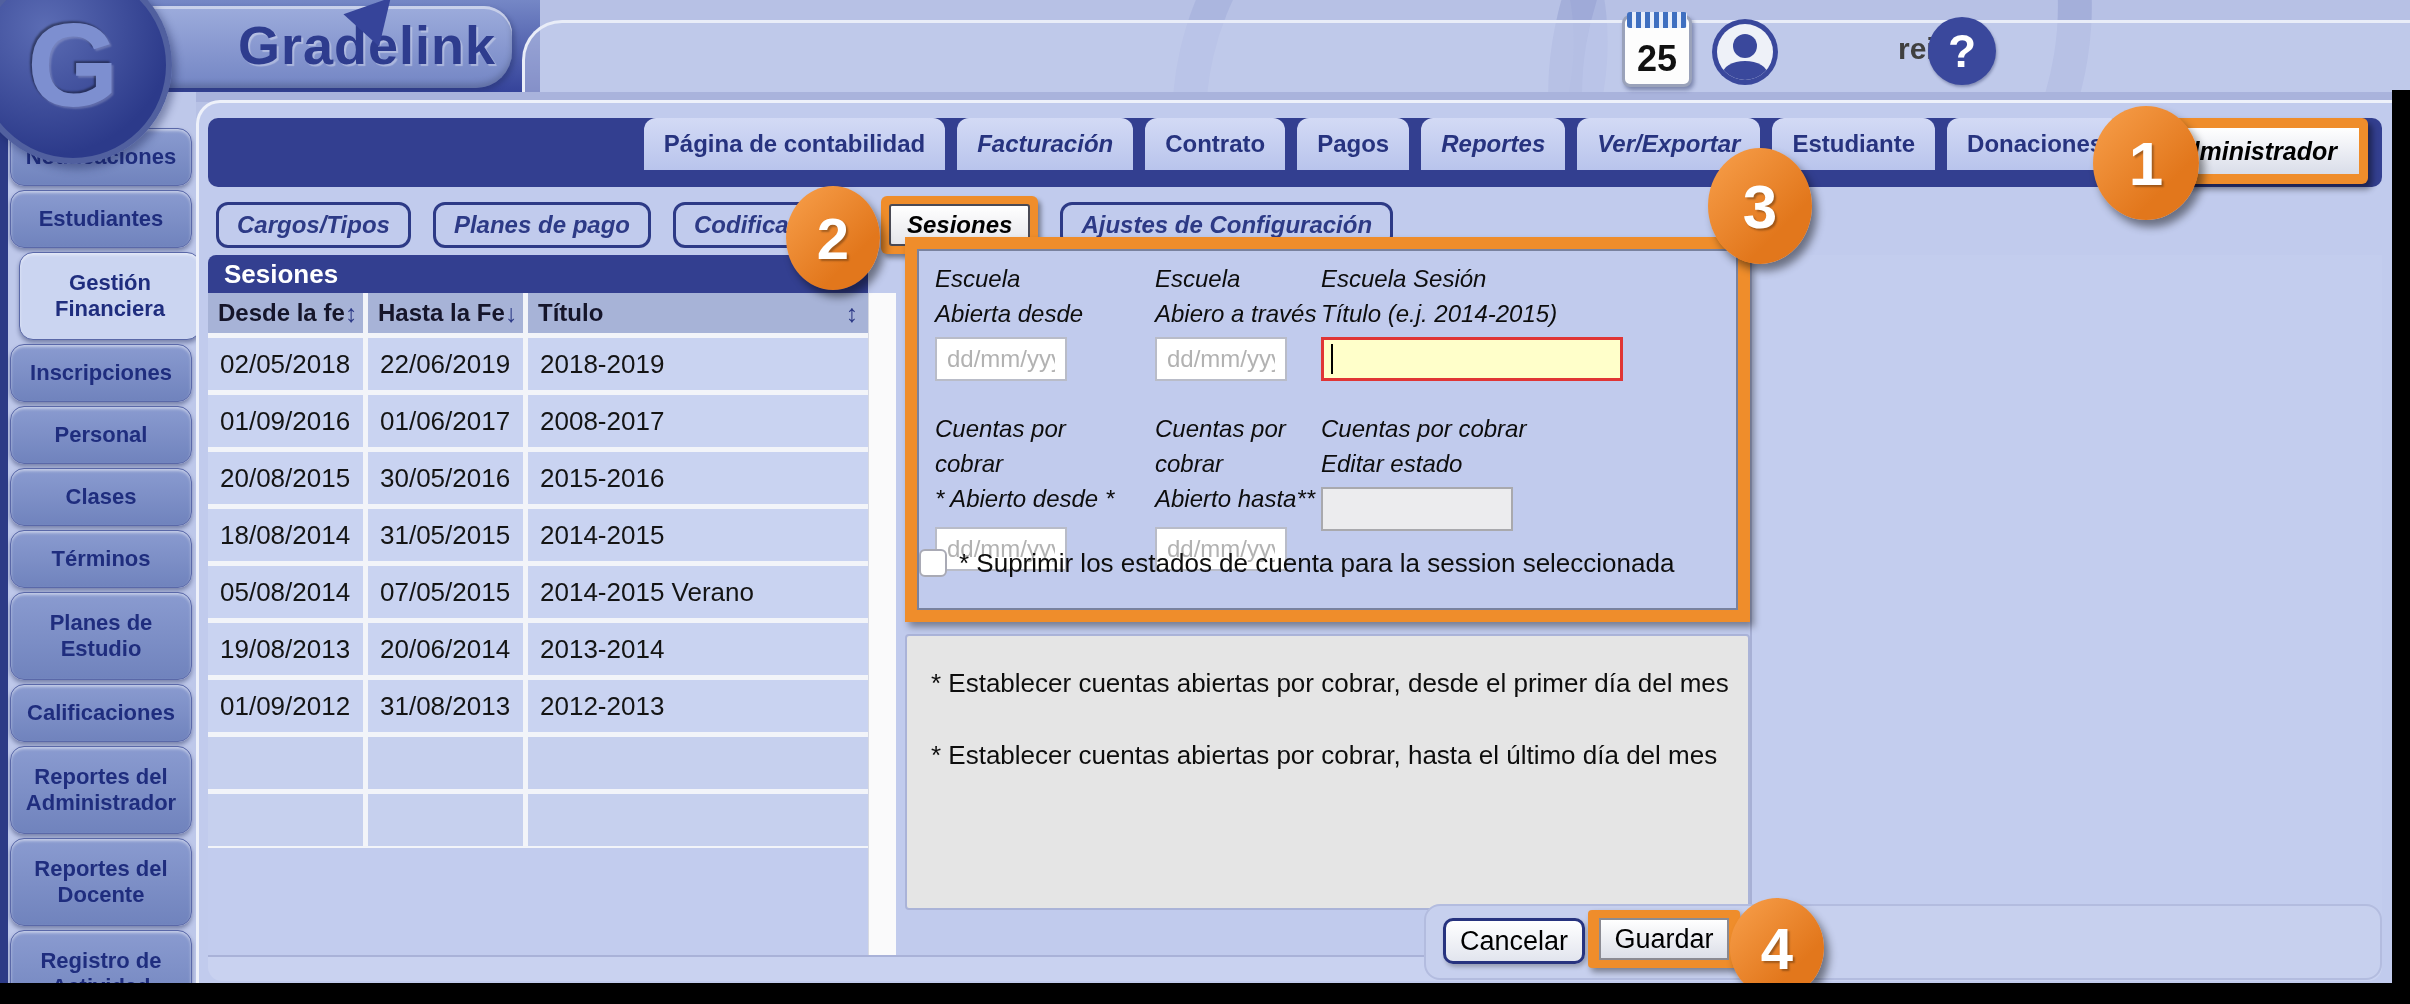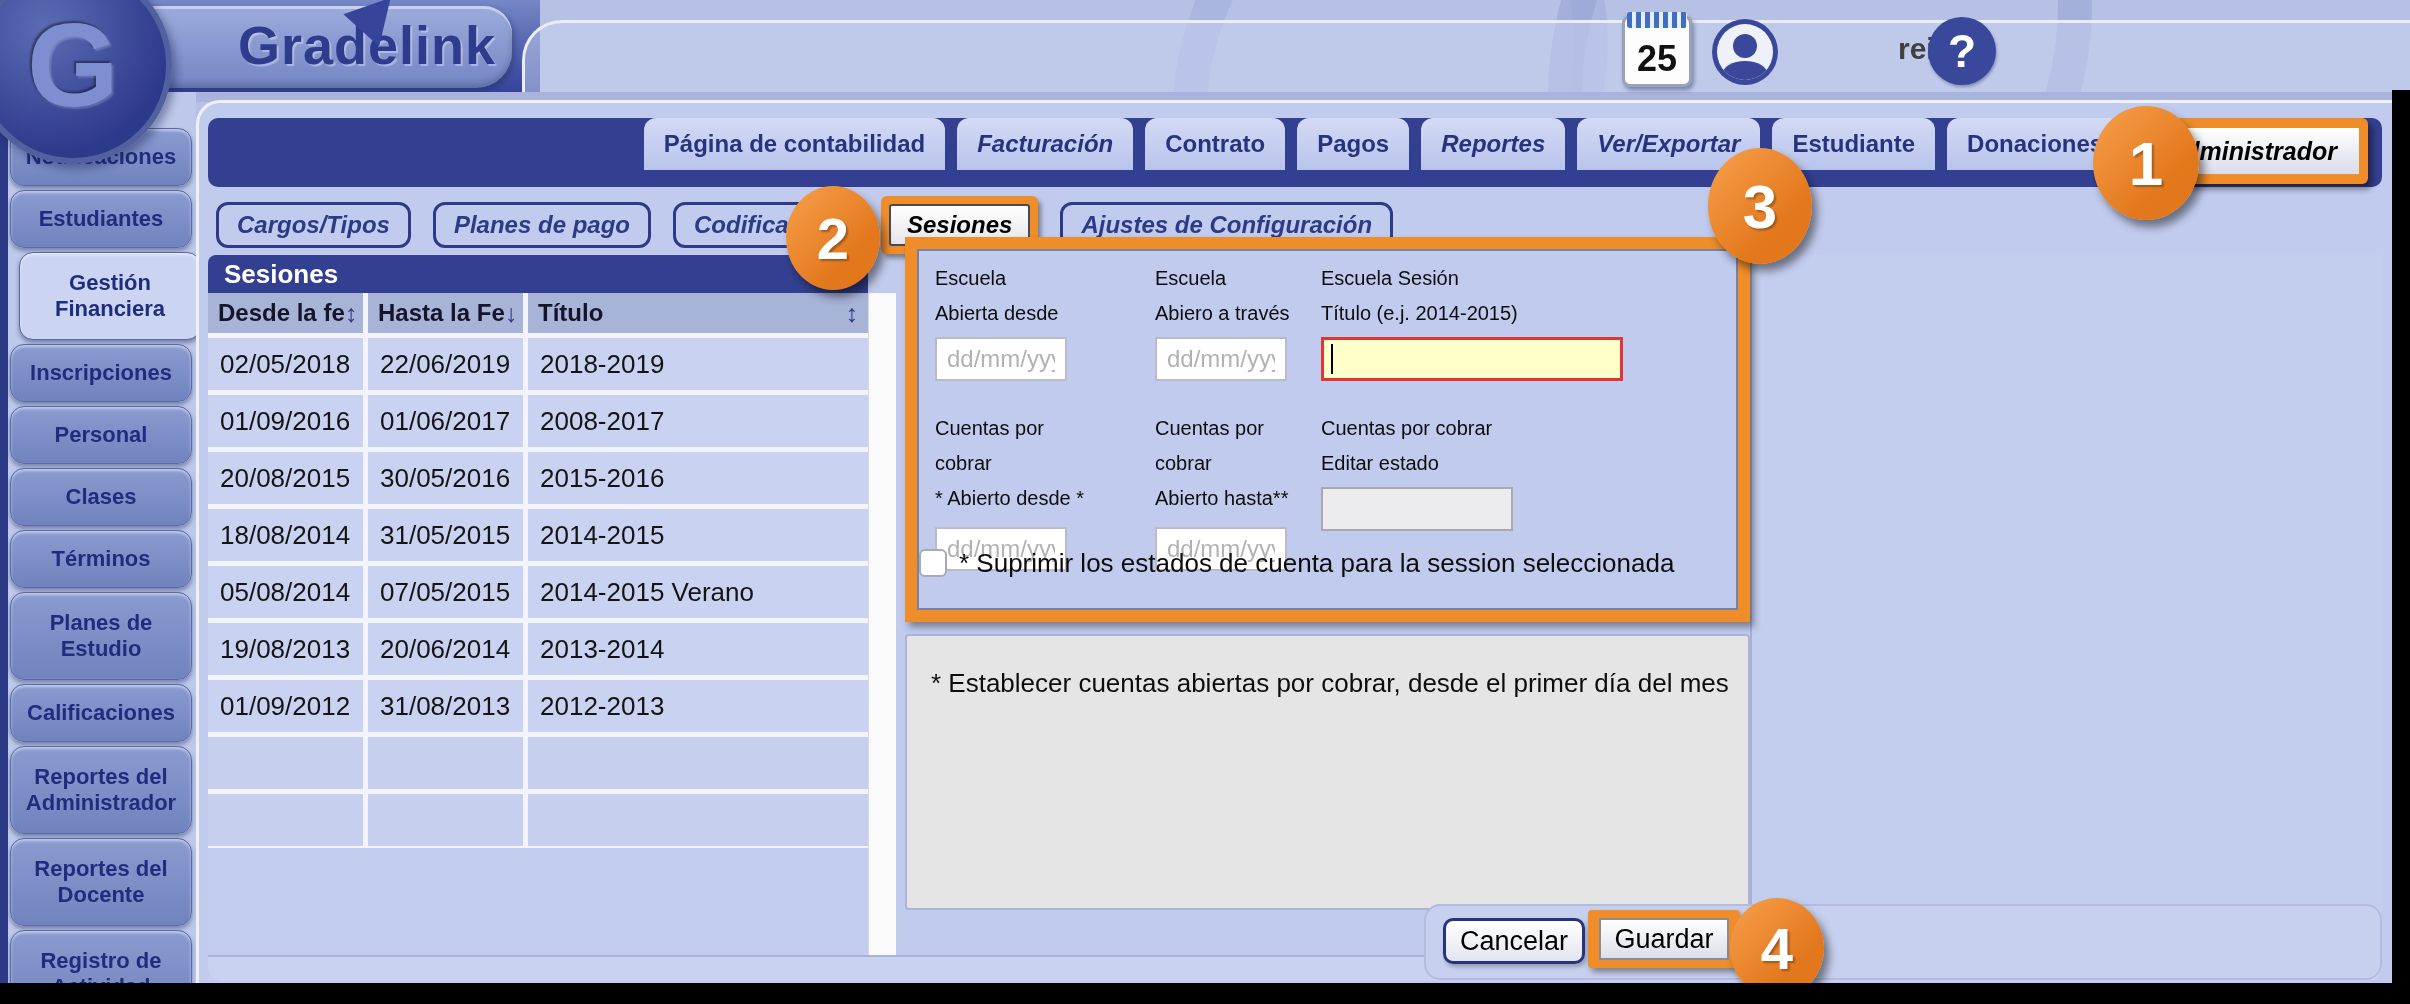--- a/index.html
+++ b/index.html
@@ -67,21 +67,21 @@
   .td { background:#c9d3f1; height:52px; display:flex; align-items:center; padding:0 12px; font-size:26px; color:#141414; white-space:nowrap; overflow:hidden; }
   .td.empty { background:#c6d0ee; }
   .table-filler { position:absolute; left:208px; top:845px; width:660px; height:110px; background:#c2ccee; }
   .scroll-strip { position:absolute; left:868px; top:293px; width:28px; height:662px; background:#fafafb; border-left:1px solid #d7d9e2; }
 
   .v-divider { position:absolute; left:1750px; top:255px; width:2px; height:700px; background:#a7b0d5; }
   .right-area { position:absolute; left:1752px; top:255px; width:630px; height:700px; background:#c3cdee; }
 
   
   .form-panel { position:absolute; left:905px; top:237px; width:845px; height:385px; border:12px solid #ef8d2b; background:#c1cbed; box-shadow:4px 5px 7px rgba(0,0,0,.38), inset 0 0 0 2px #79829f; z-index:4; }
-  .fld-label { position:absolute; font-size:20px; color:#0d0d0d; line-height:35px; }
+  .fld-label { position:absolute; font-size:24px; color:#0d0d0d; line-height:35px;font-style:italic; }
   .date-input { position:absolute; width:132px; height:44px; border:2px solid #b9bcc8; background:#fff; font-size:24px; font-family:"Liberation Sans",sans-serif; color:#222; padding:0 10px; }
   .date-input::placeholder { color:#b2b2b2; }
   .title-input { position:absolute; left:404px; top:88px; width:302px; height:44px; background:#ffffca; border:3px solid #e03535; font-size:26px; font-family:"Liberation Sans",sans-serif; padding:0 10px; }
   .caret { position:absolute; left:414px; top:95px; width:2px; height:30px; background:#000; }
   .status-input { position:absolute; left:404px; top:238px; width:192px; height:44px; background:#ececee; border:2px solid #a9a9ad; }
   .chk { position:absolute; left:2px; top:300px; width:28px; height:28px; border:2px solid #a9aab5; border-radius:6px; background:#fff; appearance:none; cursor:pointer; }
   .chk-label { position:absolute; left:42px; top:299px; font-size:26px; color:#0d0d0d; }
 
   
   .notes-panel { position:absolute; left:905px; top:634px; width:845px; height:276px; background:#e5e5e5; border:2px solid #aab3d8; border-radius:4px; z-index:2; }
@@ -305,20 +305,21 @@
     <input class="status-input" disabled="" style="">
     <input class="date-input" style="left: 18px; top: 278px;" placeholder="dd/mm/yyyy">
     <input class="date-input" style="left: 238px; top: 278px;" placeholder="dd/mm/yyyy">
 
     <input type="checkbox" class="chk" style="">
     <div class="chk-label">* Suprimir los estados de cuenta para la session seleccionada</div>
   </div>
 
   <div class="notes-panel">
     <div class="note n1">* Establecer cuentas abiertas por cobrar, desde el primer día del mes</div>
+    <div class="note n2">* Establecer cuentas abiertas por cobrar, hasta el último día del mes</div>
   </div>
 
   <div class="footer-strip"></div>
   <div class="panel-footer"></div>
   <div class="cancel-btn">Cancelar</div>
   <div class="save-frame">
     <div class="save-btn">Guardar</div>
   </div>
 
   <div class="ann" id="ann1">1</div>

